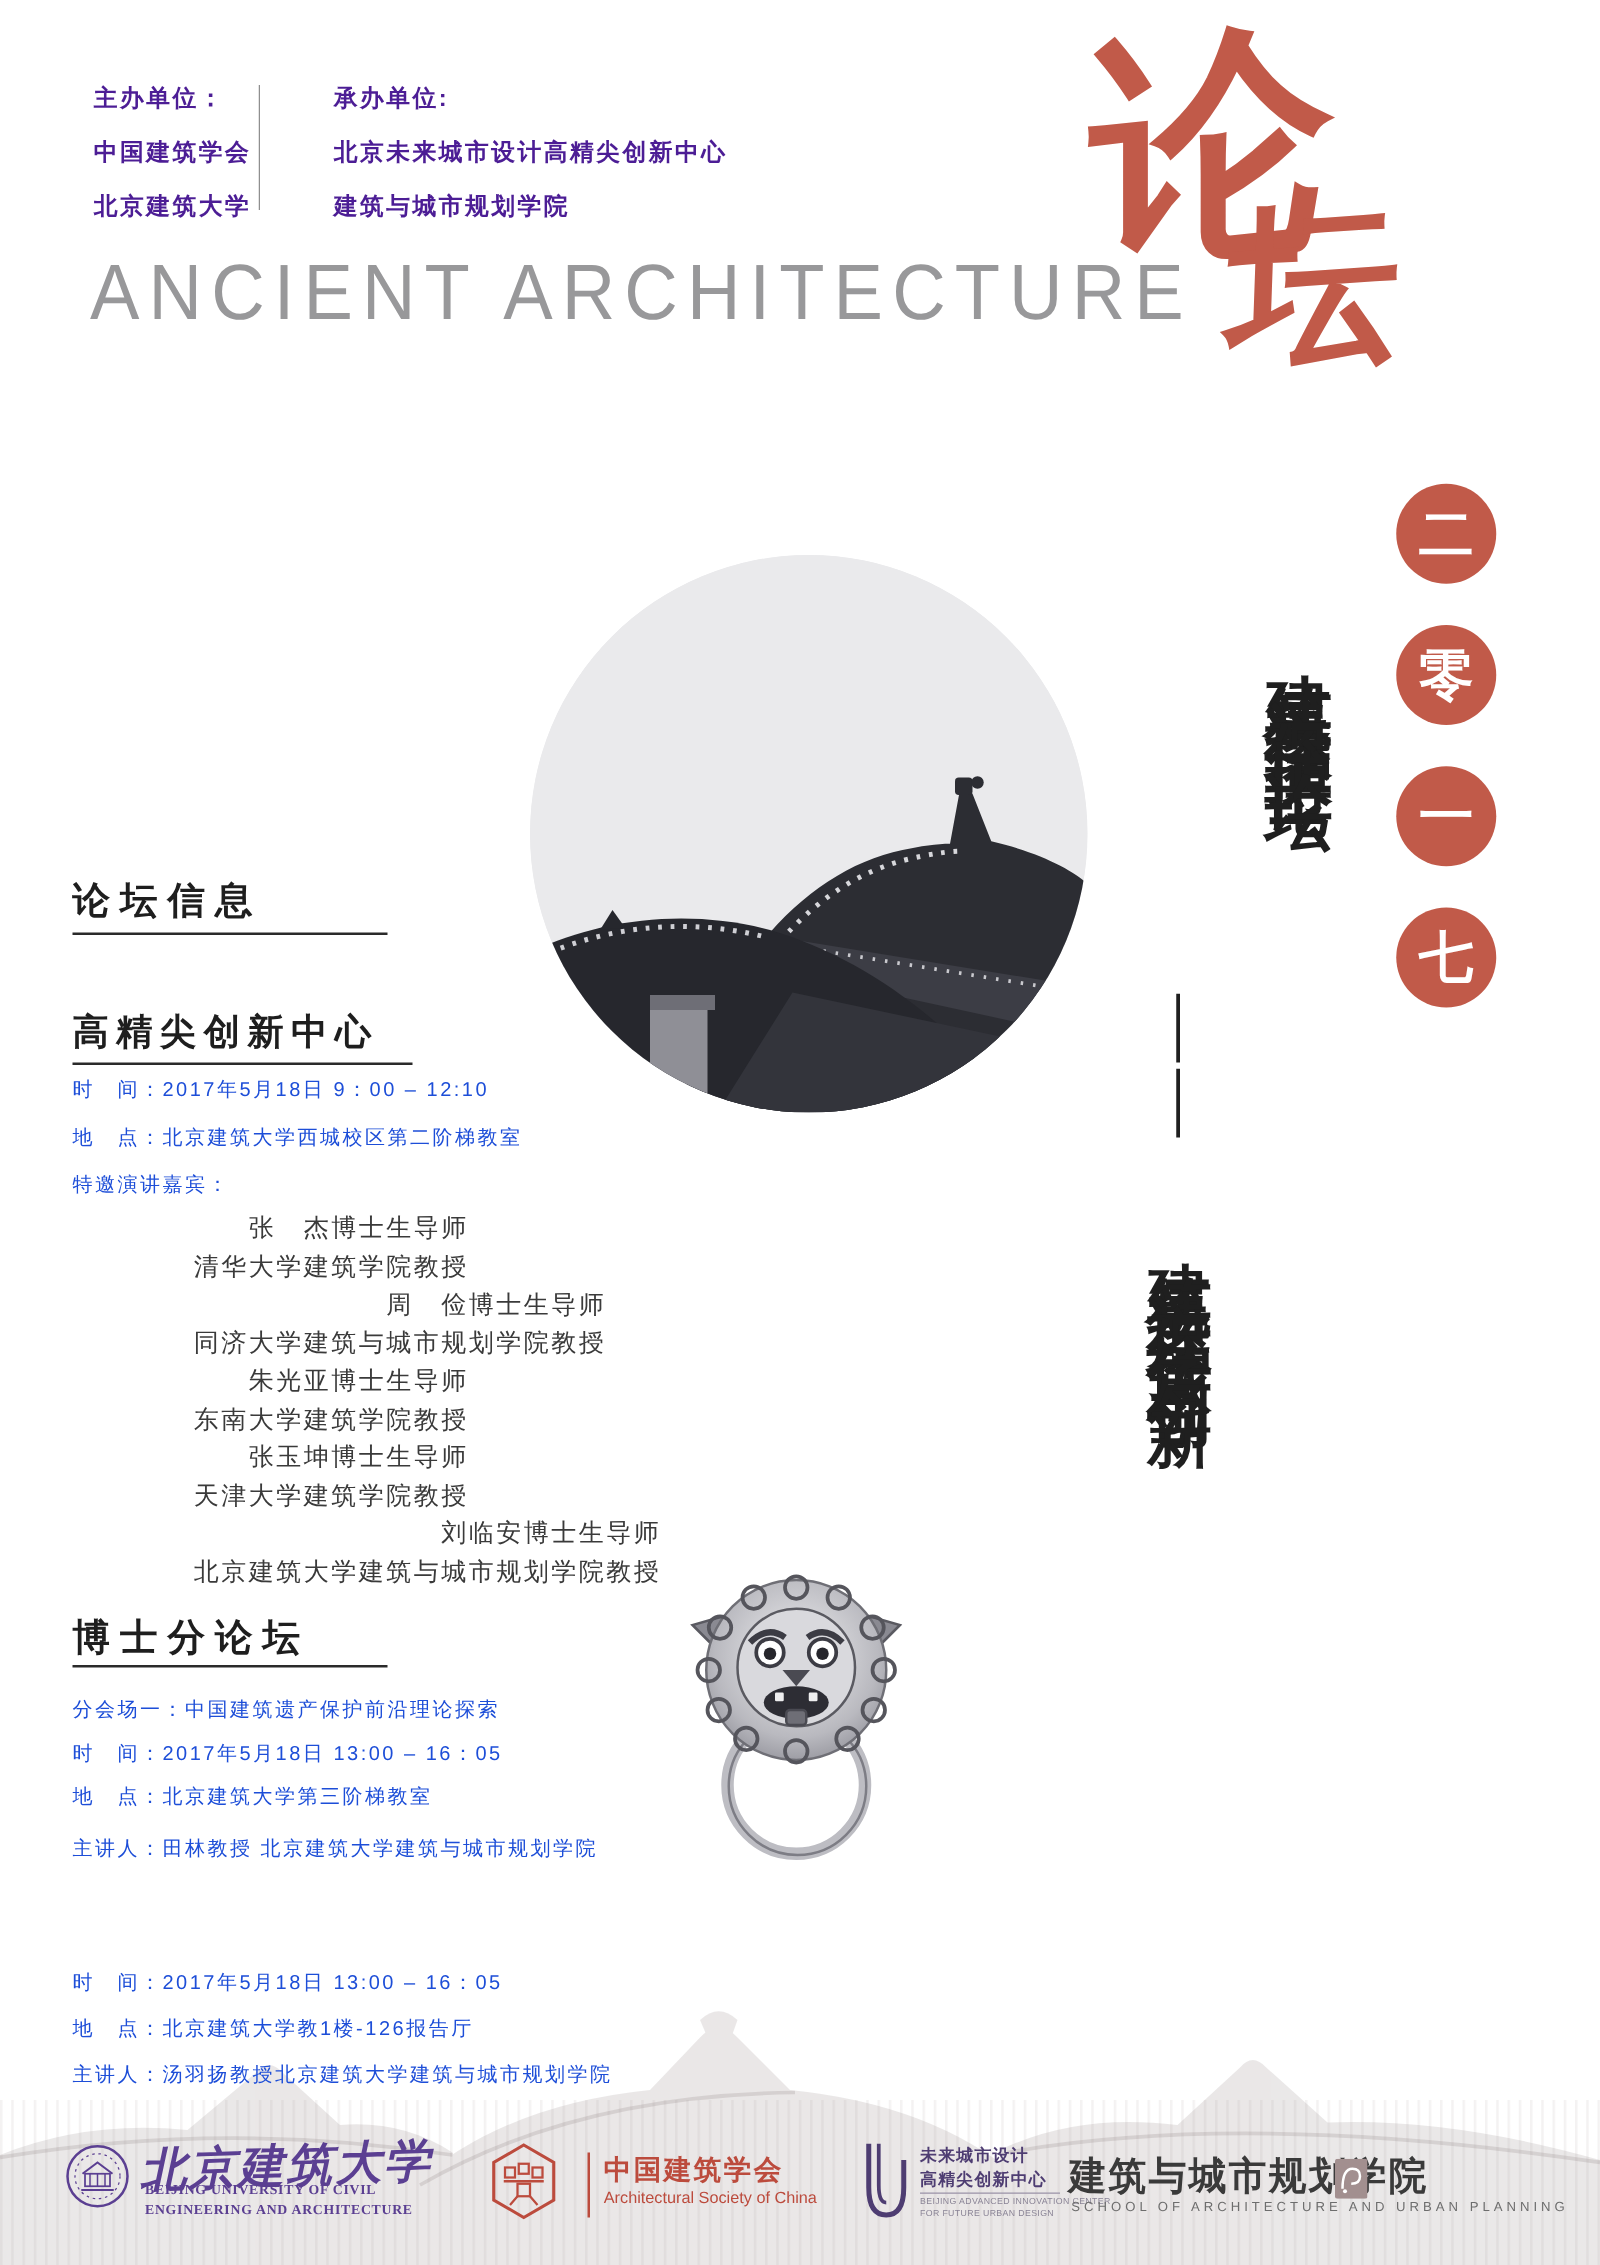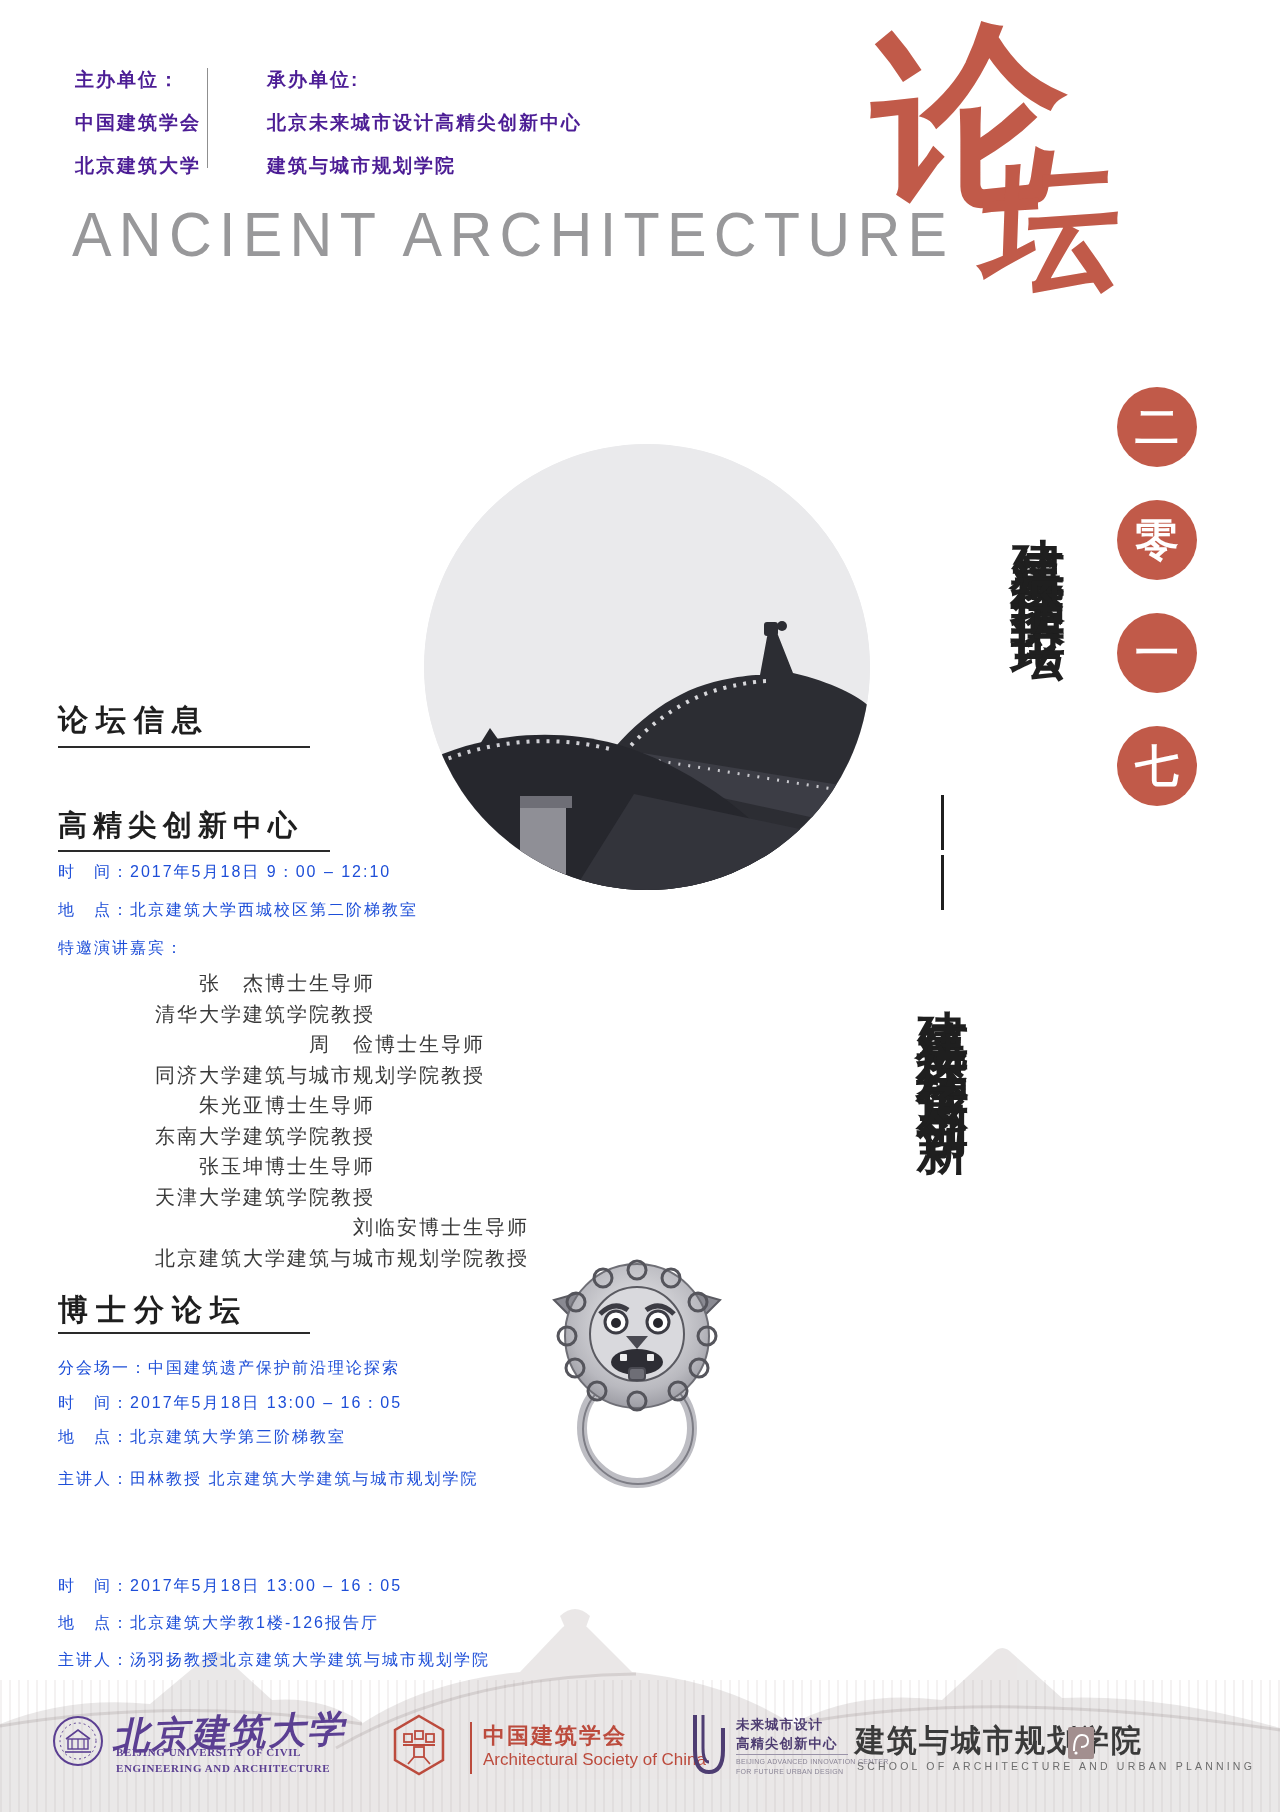--- a/index.html
+++ b/index.html
@@ -69,21 +69,21 @@
   .bucea-seal{ left:52px; top:1715px; }
   .bucea-zh{ left:112px; top:1708px; font-size:37px; font-weight:700; color:#5b3f92;
              font-family:"DejaVu Serif","Liberation Serif",serif; font-style:italic;
              letter-spacing:2px; transform:rotate(-2deg); }
   .bucea-en{ left:116px; font-size:11px; color:#5b3f92; letter-spacing:0.6px;
              font-family:"Liberation Serif","DejaVu Serif",serif; font-weight:700; }
   .bucea-en1{ top:1746px;text-align:center; } .bucea-en2{ top:1762px; }
   .asc-emblem{ left:393px; top:1714px; }
   .asc-divider{ left:470px; top:1722px; width:2px; height:52px; background:#bc4b3d; }
   .asc-zh{ left:483px; top:1721px; font-size:22px; font-weight:700; color:#bc4b3d; letter-spacing:2px; }
-  .asc-en{ left:483px; top:1750px; font-size:17px; color:#bc4b3d; }
+  .asc-en{ left:483px; top:1750px; font-size:13px; color:#bc4b3d; }
   .inno-mark{ left:690px; top:1712px; }
   .inno-zh{ left:736px; font-size:13.5px; font-weight:700; color:#4e3d72; letter-spacing:1px; }
   .inno-zh1{ top:1716px; } .inno-zh2{ top:1735px; }
   .inno-divider{ left:736px; top:1754px; width:112px; height:1px; background:#9a93a8; }
   .inno-en{ left:736px; font-size:7px; color:#8a8496; letter-spacing:0.3px; }
   .inno-en1{ top:1758px; } .inno-en2{ top:1768px; }
   .school-zh{ left:855px; top:1720px; font-size:31px; font-weight:900; color:#3a3a3a;
               letter-spacing:2px; transform:scaleX(0.97); transform-origin:left; }
   .school-en{ left:857px; top:1760px; font-size:10.5px; color:#6d6d6d; letter-spacing:3.2px; }
   .school-seal{ left:1068px; top:1727px; }

